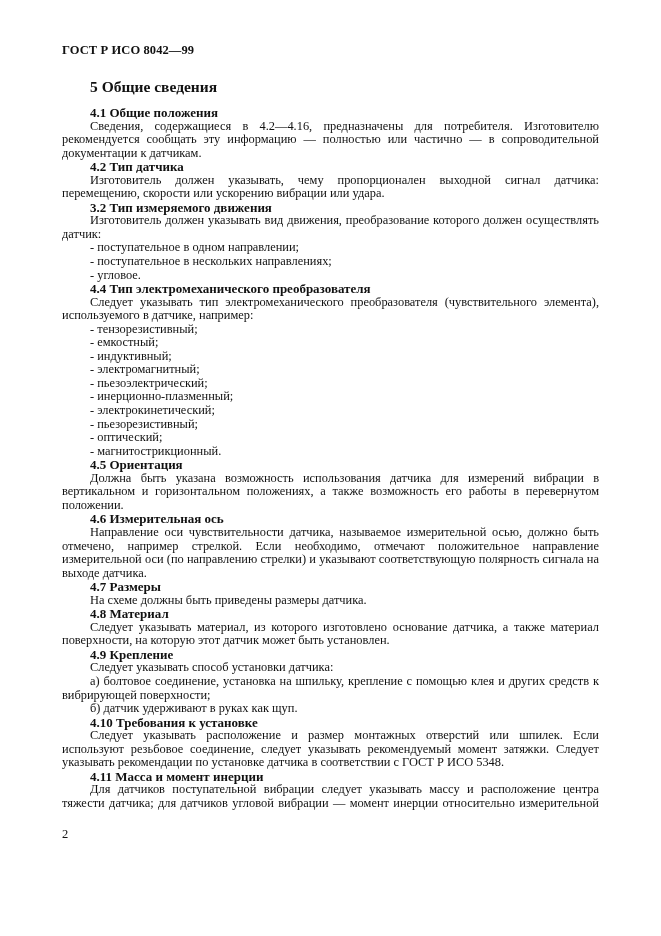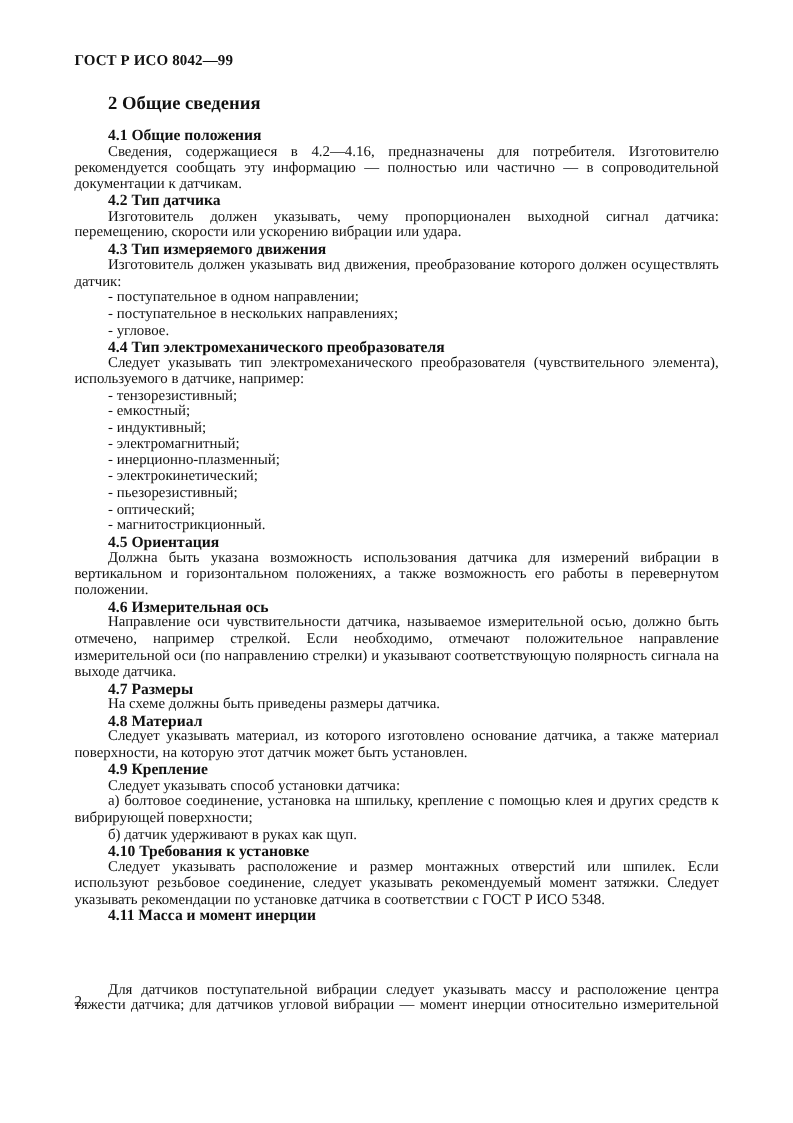--- a/index.html
+++ b/index.html
@@ -13,41 +13,42 @@
   .p { text-indent: 28px; text-align: justify; margin: 0; }
   .li { padding-left: 28px; margin: 0; }
   .li-wrap { text-indent: 28px; text-align: justify; margin: 0; }
   .page-number { position: absolute; top: 827px; left: 0; font-size: 12.5px; }
 </style>
 </head>
 <body>
 
 <div class="page">
   <div class="header">ГОСТ Р ИСО 8042—99</div>
-  <div class="section-title">2  Общие сведения</div>
+  <div class="section-title">5  Общие сведения</div>
 
   <div class="body">
     <div class="h">4.1  Общие положения</div>
     <p class="p">Сведения, содержащиеся в 4.2—4.16, предназначены для потребителя. Изготовителю рекомендуется сообщать эту информацию — полностью или частично — в сопроводительной документации к датчикам.</p>
 
     <div class="h">4.2  Тип датчика</div>
     <p class="p">Изготовитель должен указывать, чему пропорционален выходной сигнал датчика: перемещению, скорости или ускорению вибрации или удара.</p>
 
-    <div class="h">4.3  Тип измеряемого движения</div>
+    <div class="h">3.2  Тип измеряемого движения</div>
     <p class="p">Изготовитель должен указывать вид движения, преобразование которого должен осуществлять датчик:</p>
     <p class="li">- поступательное в одном направлении;</p>
     <p class="li">- поступательное в нескольких направлениях;</p>
     <p class="li">- угловое.</p>
 
     <div class="h">4.4  Тип электромеханического преобразователя</div>
     <p class="p">Следует указывать тип электромеханического преобразователя (чувствительного элемента), используемого в датчике, например:</p>
     <p class="li">- тензорезистивный;</p>
     <p class="li">- емкостный;</p>
     <p class="li">- индуктивный;</p>
     <p class="li">- электромагнитный;</p>
+    <p class="li">- пьезоэлектрический;</p>
     <p class="li">- инерционно-плазменный;</p>
     <p class="li">- электрокинетический;</p>
     <p class="li">- пьезорезистивный;</p>
     <p class="li">- оптический;</p>
     <p class="li">- магнитострикционный.</p>
 
     <div class="h">4.5  Ориентация</div>
     <p class="p">Должна быть указана возможность использования датчика для измерений вибрации в вертикальном и горизонтальном положениях, а также возможность его работы в перевернутом положении.</p>
 
     <div class="h">4.6  Измерительная ось</div>
@@ -61,17 +62,17 @@
 
     <div class="h">4.9  Крепление</div>
     <p class="p">Следует указывать способ установки датчика:</p>
     <p class="li-wrap">а)  болтовое соединение, установка на шпильку, крепление с помощью клея и других средств к вибрирующей поверхности;</p>
     <p class="li-wrap">б)  датчик удерживают в руках как щуп.</p>
 
     <div class="h">4.10  Требования к установке</div>
     <p class="p">Следует указывать расположение и размер монтажных отверстий или шпилек. Если используют резьбовое соединение, следует указывать рекомендуемый момент затяжки. Следует указывать рекомендации по установке датчика в соответствии с ГОСТ Р ИСО 5348.</p>
 
     <div class="h">4.11  Масса и момент инерции</div>
-    <p class="p" style="text-align-last: justify; margin-top: 48px;">Для датчиков поступательной вибрации следует указывать массу и расположение центра тяжести датчика; для датчиков угловой вибрации — момент инерции относительно измерительной</p>
+    <p class="p" style="text-align-last: justify;">Для датчиков поступательной вибрации следует указывать массу и расположение центра тяжести датчика; для датчиков угловой вибрации — момент инерции относительно измерительной</p>
   </div>
 
   <div class="page-number">2</div>
 </div>
 
 </body></html>

